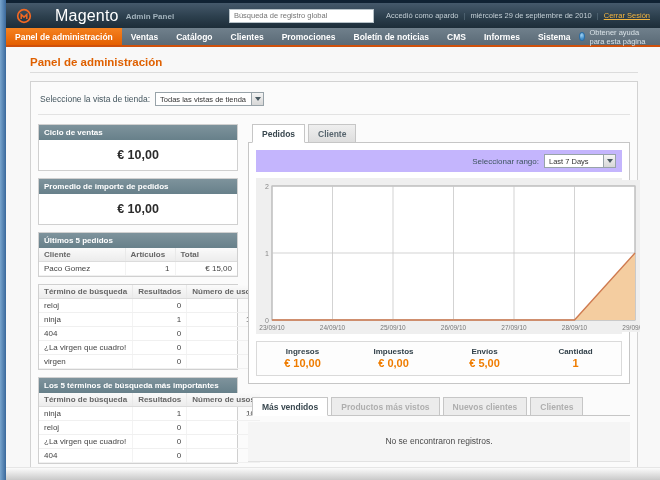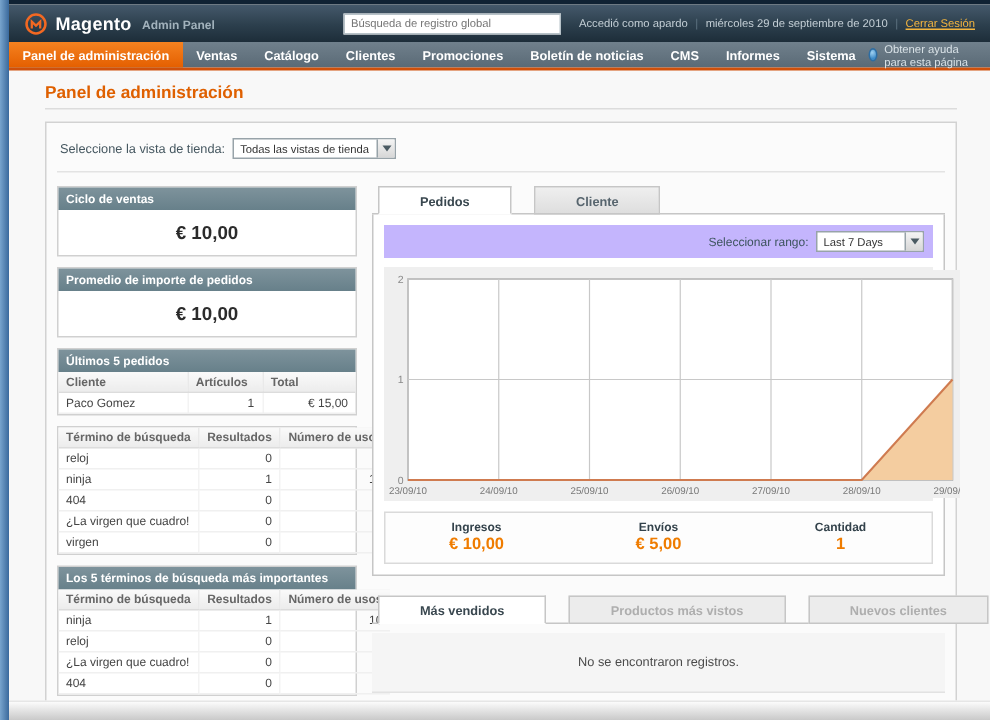--- a/index.html
+++ b/index.html
@@ -12,21 +12,21 @@
                background:linear-gradient(90deg,#78a4cd,#3a699c); z-index:6; }
   .status-bar { position:absolute; bottom:0; left:6px; right:0; height:13px;
                 background:linear-gradient(180deg,#fbfbfb,#c9c9c9); border-top:1px solid #e6e6e6; z-index:5; }
 
   .app { position:absolute; left:6px; top:3px; right:0; bottom:13px; background:#f8f8f8; overflow:hidden; }
 
   
   .header { height:25px; background:linear-gradient(180deg,#45596b 0%, #2c3f4d 55%, #1d2d39 100%);
             display:flex; align-items:center; padding:0 10px; }
   .logo { display:flex; align-items:center; gap:5px; }
-  .logo-name { color:#ffffff; font-size:12px; font-weight:bold; letter-spacing:.2px; }
+  .logo-name { color:#ffffff; font-size:16px; font-weight:normal; letter-spacing:.2px;margin-left:18px; }
   .logo-sub { color:#a2b2bc; font-size:8px; font-weight:bold; margin-left:2px; margin-top:2px; }
   .search-input { margin-left:auto; width:145px; height:14px; font-size:7.5px; padding:1px 4px;
                   border:1px solid #b7c2c8; background:#fff; color:#555; font-family:"Liberation Sans", sans-serif; }
   .session { display:flex; align-items:center; gap:5px; margin-left:12px; font-size:7.5px; color:#c3ced5; white-space:nowrap; }
   .session .sep { color:#5d7280; }
   .logout-link { color:#f4b53f; text-decoration:underline; cursor:pointer; }
 
   
   .nav { height:19px; background:linear-gradient(180deg,#70808c,#5a6a76); display:flex; align-items:stretch;
          border-bottom:2px solid #cf500b; }
@@ -69,21 +69,21 @@
              padding:2px 5px; border-bottom:1px solid #dcdcdc; border-right:1px solid #e9e9e9; white-space:nowrap; }
   .mini th:last-child, .mini td:last-child { border-right:none; }
   .mini td { padding:2px 5px; border-bottom:1px solid #f0f0f0; border-right:1px solid #f3f3f3; }
   .mini td.num { text-align:right; }
   .mini th:nth-child(2), .mini td:nth-child(2) { width:50px; }
   .mini th:nth-child(3), .mini td:nth-child(3) { width:62px; }
 
   
   .tabs { display:flex; position:relative; padding-left:4px; }
   .tabs::after { content:''; position:absolute; left:0; right:0; bottom:0; height:1px; background:#c6c6c6; }
-  .tab { position:relative; z-index:1; font-size:8.5px; font-weight:bold; padding:4px 27px 3px; margin-right:15px;
+  .tab { position:relative; z-index:1; font-size:8.5px; font-weight:bold; padding:4px 9px 3px; margin-right:3px;
          border:1px solid #c6c6c6; background:linear-gradient(180deg,#efefef,#dedede); color:#57656e; cursor:pointer;
          white-space:nowrap; }
   .tab.active { background:#ffffff; border-bottom-color:#ffffff; color:#39474f; }
   .tab.disabled { background:#ececec; color:#aeaeae; cursor:default; }
 
   .tab-panel { border:1px solid #c6c6c6; border-top:none; background:#ffffff; padding:7px; }
   .range-bar { background:#c4b5fd; padding:4px 6px; display:flex; justify-content:flex-end; align-items:center;
                gap:5px; font-size:8px; color:#3d545e; }
   .range-bar .select-text { min-width:58px; }
 
@@ -318,20 +318,24 @@
                   <polyline points="14,140 74.5,140 135,140 195.5,140 256,140 316.5,140 377,73" fill="none" stroke="#cf7b50" stroke-width="1.4"></polyline>
                 </svg>
             </div>
 
             <div class="stats" id="stats-bar">
                 <div class="stat">
      <div class="lbl">Ingresos</div>
      <div class="val">€ 10,00</div>
    </div>
                 <div class="stat">
+     <div class="lbl">Impuestos</div>
+     <div class="val">€ 0,00</div>
+   </div>
+                <div class="stat">
      <div class="lbl">Envíos</div>
      <div class="val">€ 5,00</div>
    </div>
                 <div class="stat">
      <div class="lbl">Cantidad</div>
      <div class="val">1</div>
    </div>
               </div>
           </div>
 

